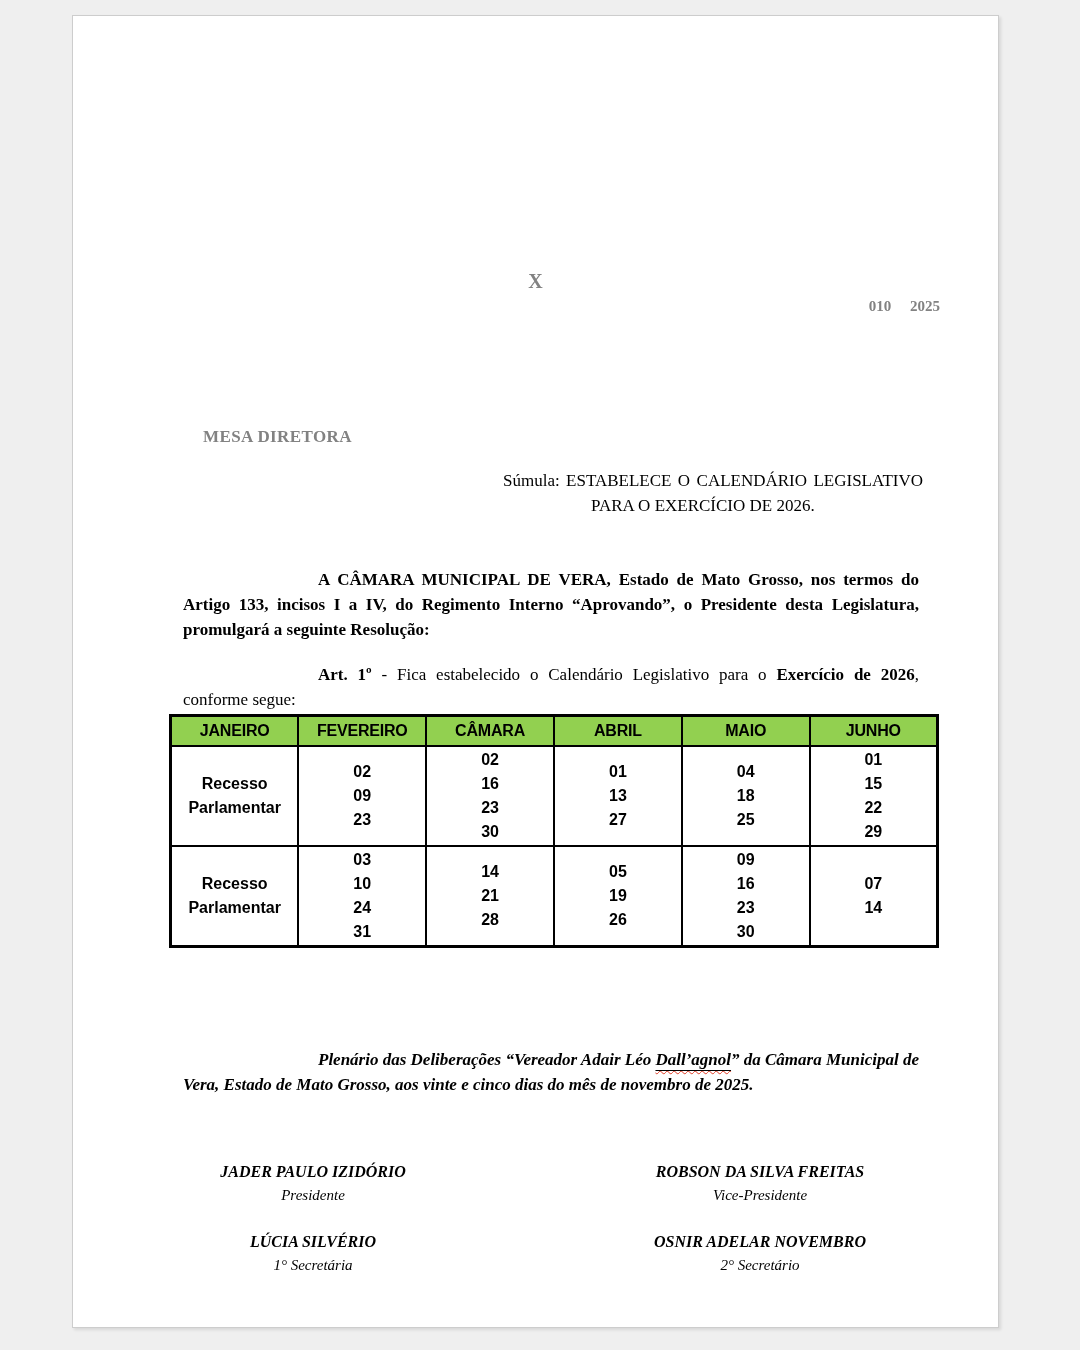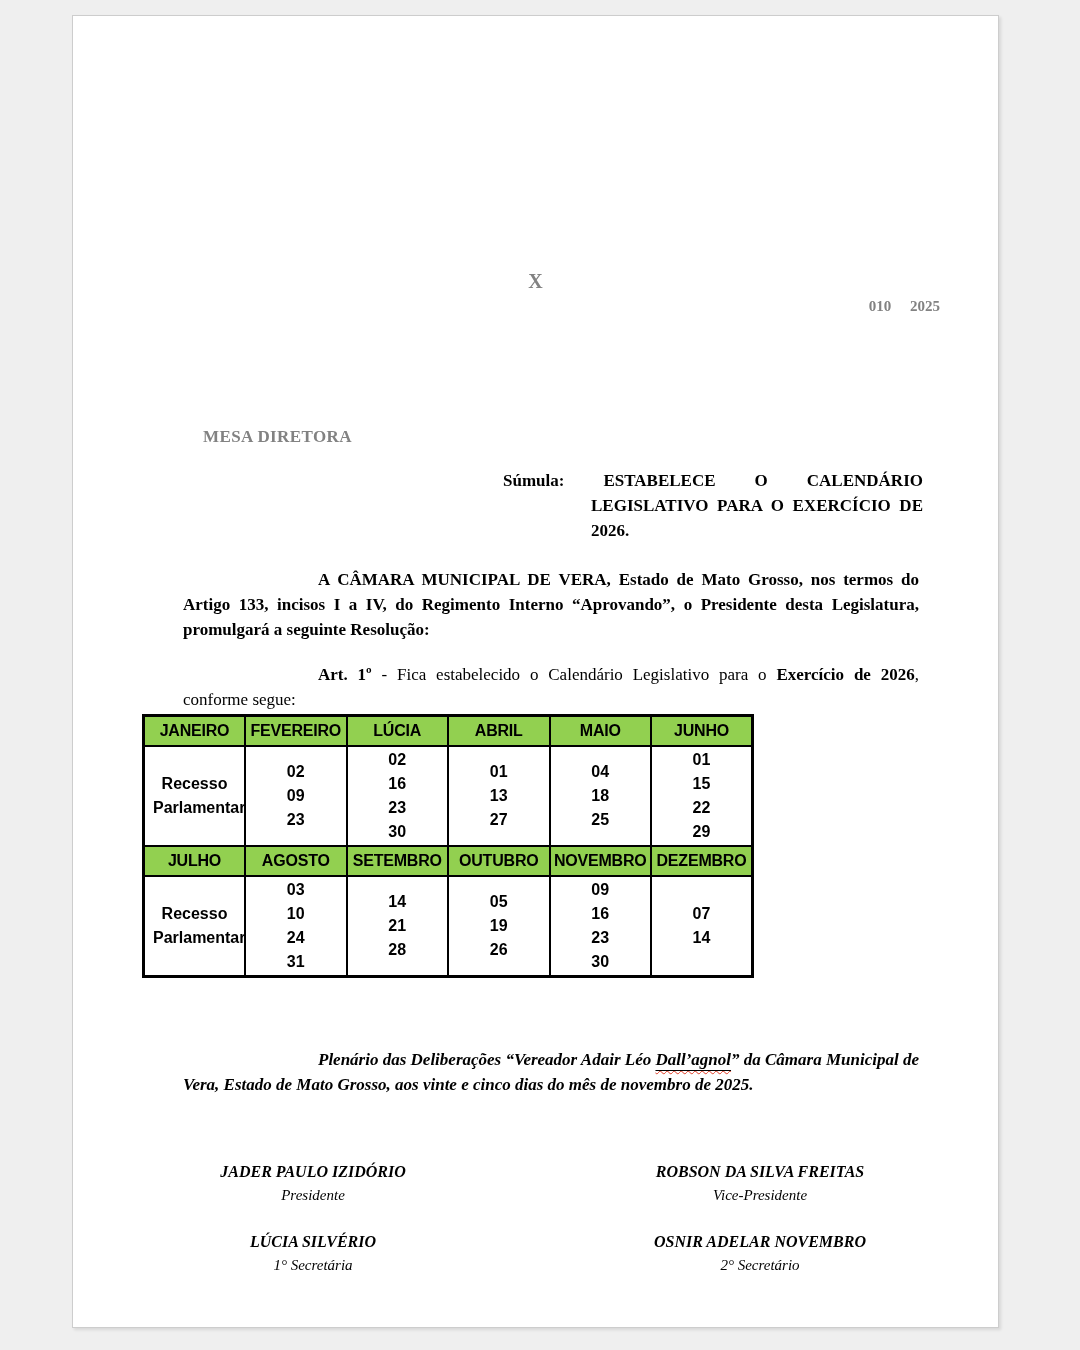--- a/index.html
+++ b/index.html
@@ -33,21 +33,21 @@
   }
   .org-label {
     top:394px; left:130px;
     font-weight:bold; font-size:17px;
     letter-spacing:0.4px;
     margin-top:17px;
   }
 
   .sumula {
     top:452px; left:430px; width:420px;
-    font-weight:bold; font-size:17px; line-height:25px;
+    font-weight:normal; font-size:17px; line-height:25px;
     text-align:justify;
     padding-left:88px; text-indent:-88px;
   }
 
   .para {
     left:110px; width:736px;
     font-size:17px; line-height:25px;
     text-align:justify; text-indent:135px;
   }
   .p-preamble { top:551px; font-weight:bold; }
@@ -56,21 +56,21 @@
   .p-closing { top:1031px; font-weight:bold; font-style:italic; }
   .b { font-weight:bold; }
 
   .misspelled {
     text-decoration:underline wavy #e03b24;
     text-decoration-thickness:1px;
     text-underline-offset:5px;
   }
   .u-black { text-decoration:underline solid #000; }
 
-  .cal-wrap { top:698px; left:69px; width:612px; }
+  .cal-wrap { top:698px; left:96px; width:770px; }
   table.cal {
     width:100%;
     border-collapse:collapse;
     table-layout:fixed;
     border:3px solid #000;
     font-family:"Liberation Sans", sans-serif;
     font-weight:bold;
     text-align:center;
   }
   table.cal td { border:2px solid #000; vertical-align:middle; }
@@ -117,21 +117,21 @@
   <p class="abs para p-preamble">A CÂMARA MUNICIPAL DE VERA, Estado de Mato Grosso, nos termos do Artigo 133, incisos I a IV, do Regimento Interno “Aprovando”, o Presidente desta Legislatura, promulgará a seguinte Resolução:</p>
 
   <p class="abs para p-art1"><span class="b">Art. 1º</span><span> - Fica estabelecido o Calendário Legislativo para o </span><span class="b">Exercício de 2026</span><span>, conforme segue:</span></p>
 
   <div class="abs cal-wrap">
     <table class="cal">
       <tbody>
           <tr class="head">
         <td>JANEIRO</td>
         <td>FEVEREIRO</td>
-        <td>LÚCIA</td>
+        <td>CÂMARA</td>
         <td>ABRIL</td>
         <td>MAIO</td>
         <td>JUNHO</td>
       </tr>
       <tr class="days r1">
         <td>Recesso Parlamentar</td>
         <td>02
 09
 23</td>
         <td>02
@@ -141,28 +141,20 @@
         <td>01
 13
 27</td>
         <td>04
 18
 25</td>
         <td>01
 15
 22
 29</td>
-      </tr>
-      <tr class="head">
-        <td>JULHO</td>
-        <td>AGOSTO</td>
-        <td>SETEMBRO</td>
-        <td>OUTUBRO</td>
-        <td>NOVEMBRO</td>
-        <td>DEZEMBRO</td>
       </tr>
       <tr class="days r2">
         <td>Recesso Parlamentar</td>
         <td>03
 10
 24
 31</td>
         <td>14
 21
 28</td>

